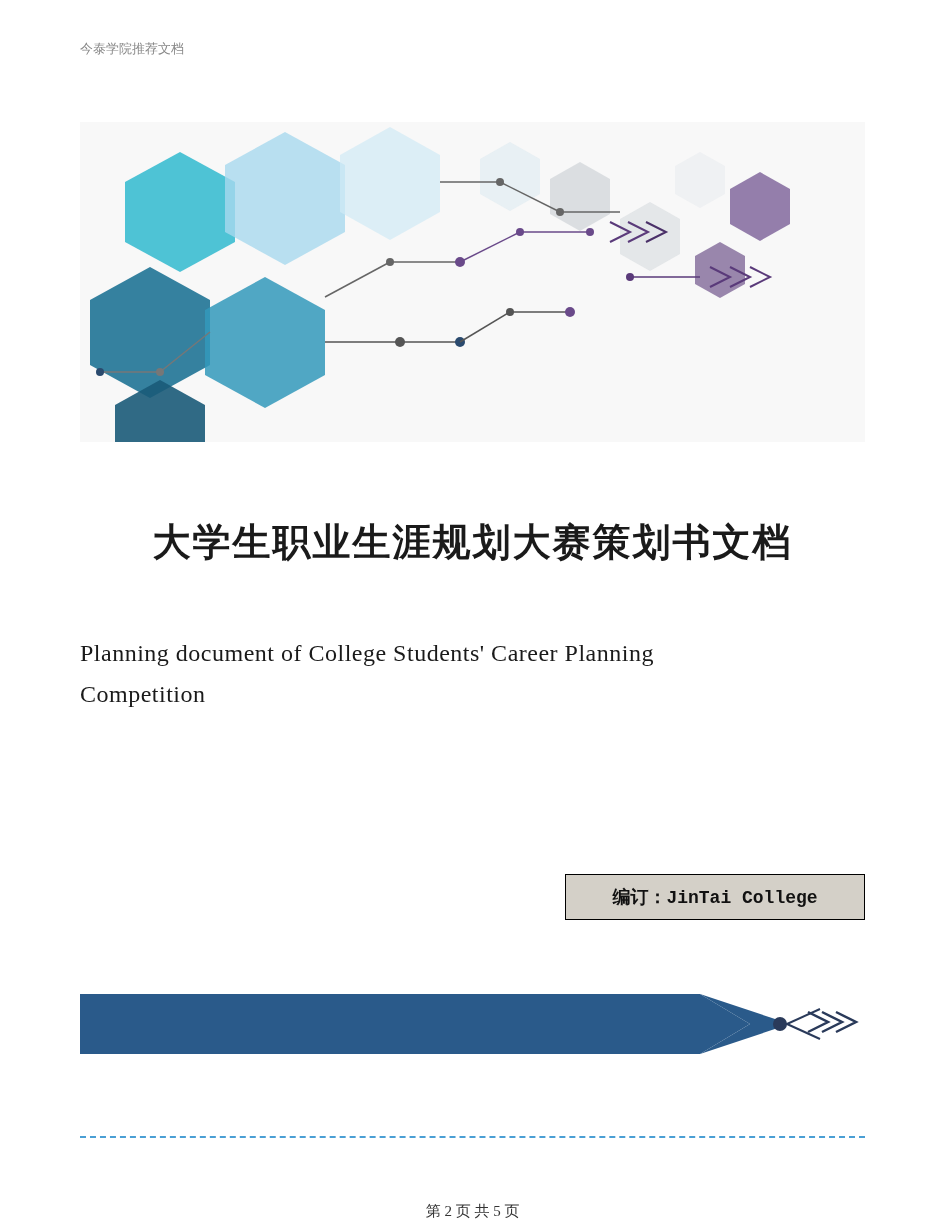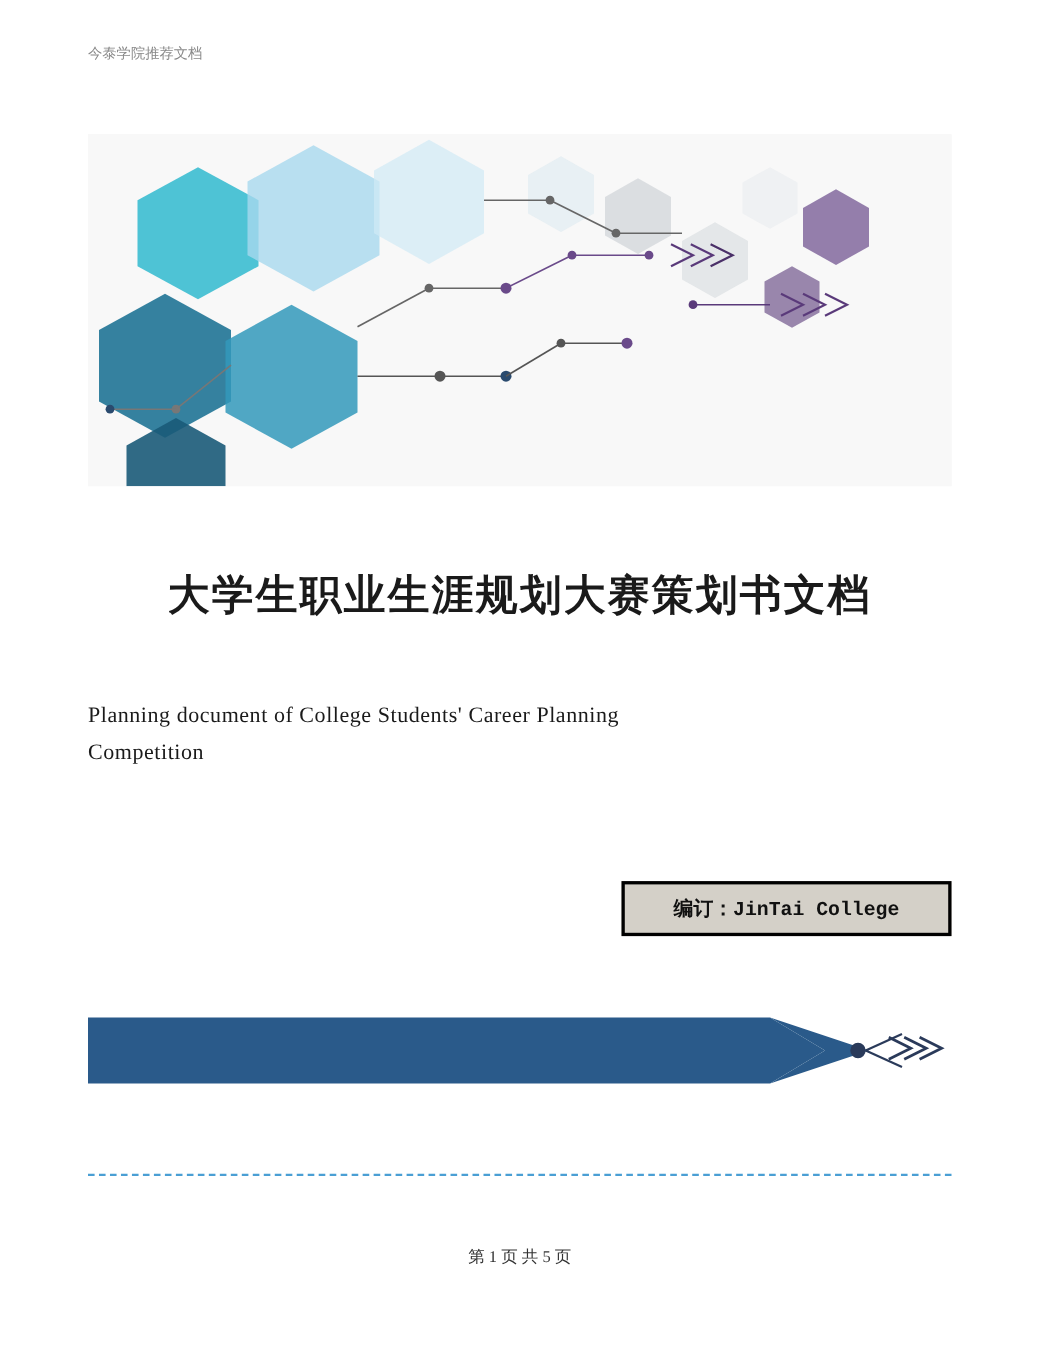--- a/index.html
+++ b/index.html
@@ -56,33 +56,33 @@
       font-weight: bold;
       color: #1a1a1a;
       font-family: 'SimHei', 'STHeiti', sans-serif;
       margin-bottom: 18px;
       line-height: 1.3;
       letter-spacing: 2px;
       text-align: center;
     }
 
     .subtitle {
-      font-size: 20px;
+      font-size: 24px;
       color: #1a1a1a;
       font-family: 'Times New Roman', serif;
       line-height: 1.7;
-      margin-bottom: 52px;
+      margin-bottom: 111px;
       text-align: justify;
       letter-spacing: 0.5px;
     }
 
     .editor-box {
       align-self: flex-end;
       background: #d4d0c8;
-      border: 3px solid #000000;
+      border: 1px solid #000000;
       padding: 10px 28px;
       margin-bottom: 16px;
       min-width: 300px;
       text-align: center;
     }
 
     .editor-text {
       font-size: 18px;
       font-family: 'SimSun', 'Courier New', monospace;
       color: #111;
@@ -213,15 +213,15 @@
       <line x1="707" y1="40" x2="740" y2="55" stroke="#2a3a5a" stroke-width="2"></line>
 
       <polyline points="728,28 748,38 728,48" fill="none" stroke="#2a3a5a" stroke-width="2.5"></polyline>
       <polyline points="742,28 762,38 742,48" fill="none" stroke="#2a3a5a" stroke-width="2.5"></polyline>
       <polyline points="756,28 776,38 756,48" fill="none" stroke="#2a3a5a" stroke-width="2.5"></polyline>
     </svg>
   </div>
 
   <hr class="dashed-line">
 
-  <div class="page-footer">第 1 页 共 5 页</div>
+  <div class="page-footer">第 2 页 共 5 页</div>
 
 </div>
 
 </body></html>

